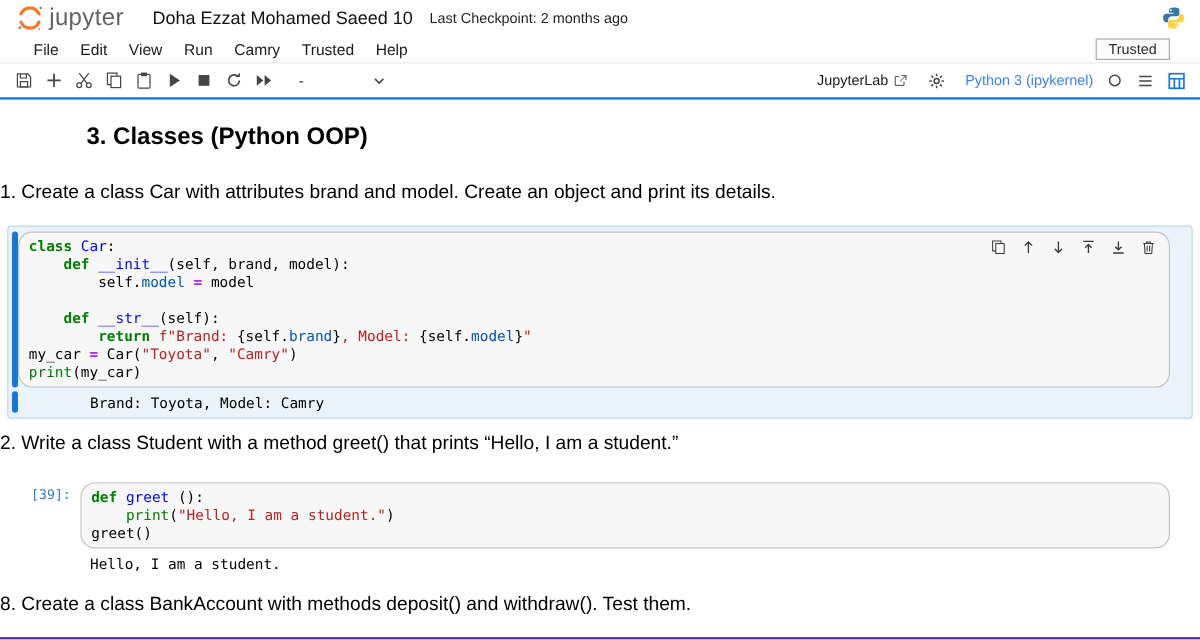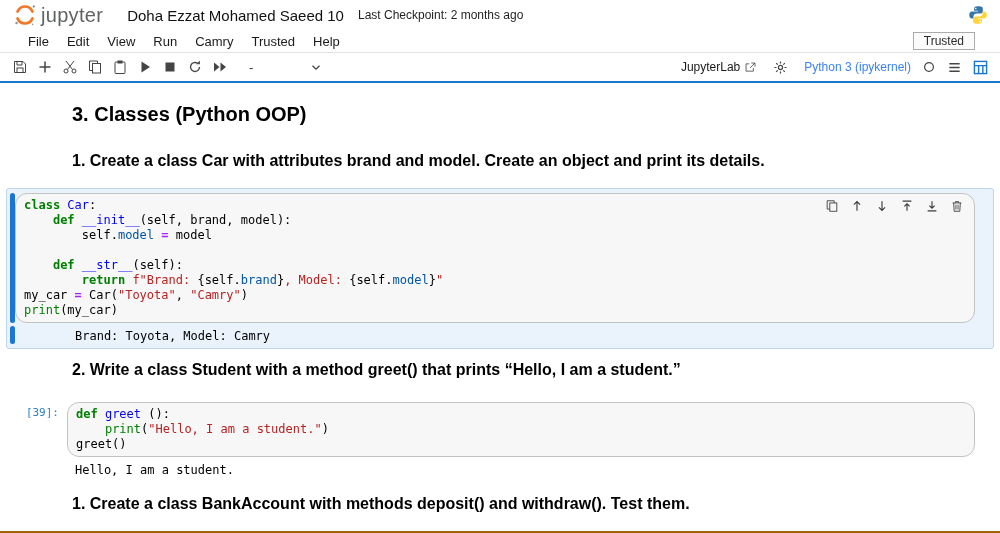--- a/index.html
+++ b/index.html
@@ -22,23 +22,23 @@
   
   .toolbar{height:28px;display:flex;align-items:center;padding:0 8px;flex:0 0 auto;background:#fff}
   .tb-btn{width:24px;height:22px;display:flex;align-items:center;justify-content:center;margin-right:1px}
   .celltype{display:flex;align-items:center;margin-left:10px;width:86px;justify-content:space-between;font-size:13px;color:#333;padding:0 6px}
   .toolbar-right{margin-left:auto;display:flex;align-items:center;gap:11px;padding-right:4px}
   .jlab-link{display:flex;align-items:center;gap:4px;font-size:12px;color:#1a1a1a}
   .kernel-name{font-size:12px;color:#3b82f6}
   svg.icon{display:block}
 
   
-  .notebook{flex:1;background:#fff;border-top:2px solid #1976d2;border-bottom:2px solid #a16207;overflow:hidden;padding-top:8px}
+  .notebook{flex:1;background:#fff;border-top:2px solid #1976d2;border-bottom:2px solid #4c1d95;overflow:hidden;padding-top:8px}
   .md-h1{padding-left:72px;margin:12px 0 26px;font-size:20px;font-weight:bold;color:#000}
-  .md-h2{padding-left:72px;margin:0 0 18px;font-size:16px;font-weight:bold;color:#000}
+  .md-h2{margin:0 0 18px;font-size:16px;font-weight:normal;color:#000}
 
   .code-cell{margin:0 6px 12px;padding:4px 0;border:1px solid transparent;border-radius:3px}
   .code-cell.selected{background:#eaf2fb;border-color:#bcd6ef}
   .cell-row{display:flex;align-items:stretch}
   .collapser{width:5px;border-radius:3px;background:transparent;margin-left:3px;flex:0 0 auto}
   .selected .collapser{background:#1976d2}
   .prompt{width:52px;flex:0 0 auto;text-align:right;padding-right:8px;padding-top:4px;
           font-family:"DejaVu Sans Mono",monospace;font-size:11px;color:#307fc1}
   .editor{flex:1;margin-right:18px;background:#f7f7f7;border:1px solid #c3c3c3;padding:4px 8px;position:relative;border-radius:12px}
   .code-line{font-family:"DejaVu Sans Mono",monospace;font-size:12px;line-height:15px;white-space:pre;color:#000}
@@ -259,16 +259,16 @@
             </div>
         </div>
       </div>
       <div class="cell-row output-row">
         <div class="collapser"></div>
         <div class="prompt"></div>
         <div class="output">Hello, I am a student.</div>
       </div>
     </div>
 
-    <div class="md-h2">1. Create a class BankAccount with methods deposit() and withdraw(). Test them.</div>
+    <div class="md-h2">8. Create a class BankAccount with methods deposit() and withdraw(). Test them.</div>
 
   </div>
 </div>
 
 </body></html>

